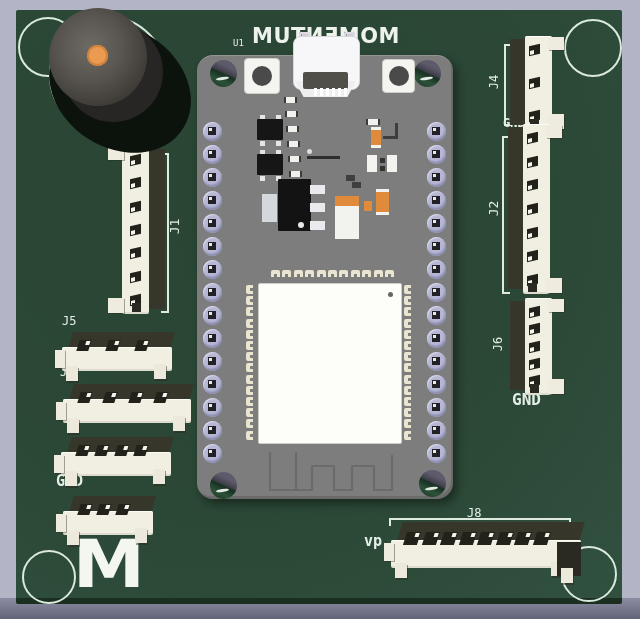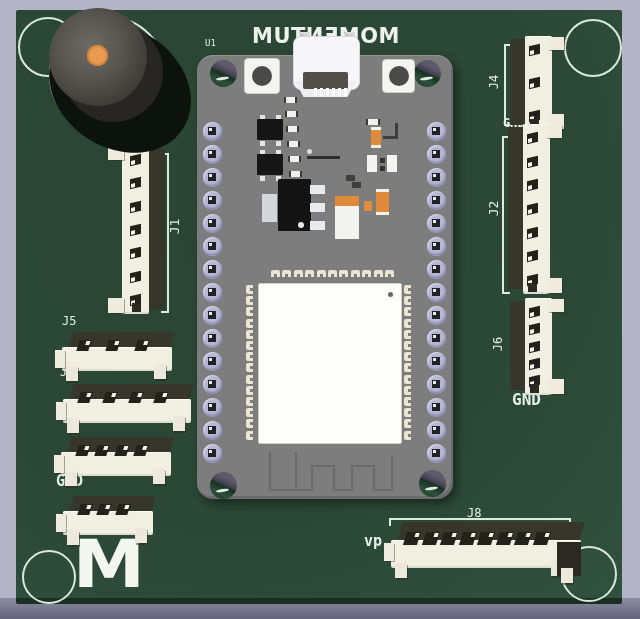--- a/index.html
+++ b/index.html
@@ -83,21 +83,21 @@
   <div class="scir" style="left:564px;top:19px;width:54px;height:54px;"></div>
   <div class="scir" style="left:22px;top:550px;width:50px;height:50px;"></div>
   <div class="scir" style="left:561px;top:546px;width:52px;height:52px;"></div>
 
   <div class="brk" style="left:161px;top:153px;width:6px;height:156px;border-right-width:2px;border-top-width:2px;border-bottom-width:2px;"></div>
   <div class="brk" style="left:504px;top:44px;width:6px;height:78px;border-left-width:2px;border-top-width:2px;border-bottom-width:2px;"></div>
   <div class="brk" style="left:502px;top:136px;width:6px;height:154px;border-left-width:2px;border-top-width:2px;border-bottom-width:2px;"></div>
   <div class="brk" style="left:389px;top:518px;width:178px;height:6px;border-top-width:2px;border-left-width:2px;border-right-width:2px;"></div>
 
   <div class="board-title">MUTИƎMOM</div>
-  <div class="lbl" style="left:205px;top:39px;font-size:9px;">U1</div>
+  <div class="lbl" style="left:233px;top:39px;font-size:9px;">U1</div>
   <div class="lbl v" style="left:167px;top:220px;font-size:13px;">J1</div>
   <div class="lbl" style="left:62px;top:315px;font-size:12px;">J5</div>
   <div class="lbl" style="left:60px;top:366px;font-size:12px;">J9</div>
   <div class="lbl b" style="left:56px;top:474px;font-size:15px;">GND</div>
   <div class="lbl v" style="left:487px;top:76px;font-size:12px;">J4</div>
   <div class="lbl b" style="left:503px;top:117px;font-size:12px;">GND</div>
   <div class="lbl v" style="left:486px;top:202px;font-size:13px;">J2</div>
   <div class="lbl v" style="left:491px;top:338px;font-size:12px;">J6</div>
   <div class="lbl b" style="left:512px;top:392px;font-size:16px;">GND</div>
   <div class="lbl" style="left:467px;top:507px;font-size:12px;">J8</div>

